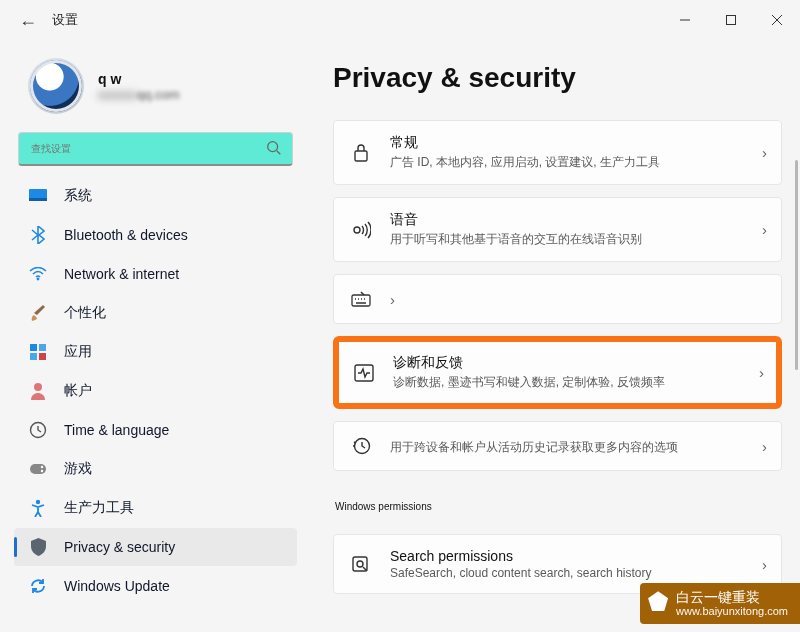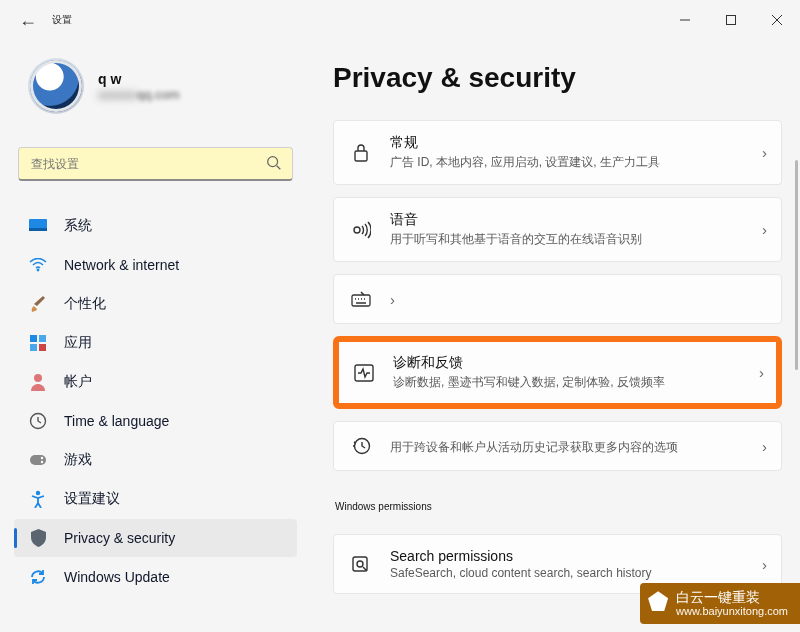--- a/index.html
+++ b/index.html
@@ -1,32 +1,32 @@
 <!DOCTYPE html>
 <html><head>
 <meta charset="utf-8">
 <style>
 * { margin:0; padding:0; box-sizing:border-box; font-family:"Segoe UI","Microsoft YaHei",sans-serif; }
 body { background:#f5f5f5; width:800px; height:632px; overflow:hidden; position:relative; }
 .titlebar { height:40px; display:flex; align-items:center; padding:0 0 0 12px; }
 .back { width:32px; height:32px; display:flex; align-items:center; justify-content:center; cursor:pointer; border-radius:4px; font-size:18px; color:#333; }
-.app-title { margin-left:8px; font-size:10px; color:#222; }
+.app-title { margin-left:8px; font-size:13px; color:#222; }
 .win-controls { margin-left:auto; display:flex; }
 .wc { width:46px; height:40px; display:flex; align-items:center; justify-content:center; cursor:pointer; }
 .wc svg { stroke:#333; stroke-width:1; fill:none; }
 .layout { display:flex; height:592px; }
-.sidebar { width:305px; padding:12px 4px 0 10px; display:flex; flex-direction:column;gap:15px; }
+.sidebar { width:305px; padding:12px 4px 0 10px; display:flex; flex-direction:column; }
 .account { display:flex; align-items:center; padding:6px 6px 14px 18px; }
 .avatar { width:56px; height:56px; border-radius:50%; background:linear-gradient(145deg,#dfe5ec,#bfc8d4); display:flex; align-items:center; justify-content:center; position:relative; overflow:hidden; }
 .avatar::before { content:""; position:absolute; width:52px; height:52px; border-radius:50%; background:radial-gradient(circle at 38% 32%,#fff 0 28%,#3a76c2 30% 60%,#0f2e5a 62% 100%); box-shadow:inset 0 0 0 3px #e2e6eb; }
 .acc-info { margin-left:14px; }
 .acc-name { font-size:14px; font-weight:600; color:#111; }
 .acc-email { font-size:13px; color:#555; filter:blur(2px); }
 .search-wrap { margin:4px 8px 10px 8px; position:relative; }
-.search { width:100%; height:34px; border:1px solid #cfcfcf; border-bottom:2px solid #8b8b8b; background:#fef9c3; border-radius:4px; padding:0 34px 0 12px; font-size:12px; color:#555; outline:none; }
+.search { width:100%; height:34px; border:1px solid #cfcfcf; border-bottom:2px solid #8b8b8b; background:#5eead4; border-radius:4px; padding:0 34px 0 12px; font-size:10px; color:#555; outline:none; }
 .search-icon { position:absolute; right:10px; top:7px; color:#666; }
 .nav { list-style:none; overflow:hidden; }
 .nav-item { display:flex; align-items:center; height:38px; padding:0 12px 0 14px; margin:1px 4px; border-radius:4px; cursor:pointer; font-size:14px; color:#0f172a; position:relative; }
 .nav-item.active { background:#e9e9e9; }
 .nav-item.active::before { content:""; position:absolute; left:0; top:9px; bottom:9px; width:3px; background:#1f6fd0; border-radius:3px; }
 .nav-icon { width:20px; height:20px; margin-right:16px; display:flex; align-items:center; justify-content:center; }
 .content { flex:1; padding:22px 10px 0 28px; overflow:hidden; position:relative; }
 .page-title { font-size:28px; font-weight:600; color:#111; margin-bottom:26px; }
 .cards { display:flex; flex-direction:column; gap:12px; padding-right:8px; }
 .card { background:#fdfdfd; border:1px solid #e6e6e6; border-radius:4px; padding:13px 14px 13px 16px; display:flex; align-items:center; cursor:pointer; }
@@ -92,20 +92,28 @@
           <span class="nav-icon">
             <svg width="18" height="14" viewBox="0 0 18 14">
               <rect x="0" y="0" width="18" height="12" rx="1" fill="#1d89e4"></rect>
               <rect x="0" y="9" width="18" height="3" fill="#0e5fa8"></rect>
             </svg>
           </span>
           <span>系统</span>
         </li>
       <li class="nav-item">
           <span class="nav-icon">
+            <svg width="14" height="18" viewBox="0 0 14 18" fill="#1d89e4">
+              <path d="M7 0v18l6-5-5-4 5-4-6-5z M7 9L1 4v0M7 9l-6 5" stroke="#1d89e4" stroke-width="1.6" fill="none"></path>
+            </svg>
+          </span>
+          <span>Bluetooth &amp; devices</span>
+        </li>
+      <li class="nav-item">
+          <span class="nav-icon">
             <svg width="18" height="14" viewBox="0 0 18 14">
               <path d="M1 4 Q9 -3 17 4 M4 7 Q9 2 14 7 M7 10 Q9 8 11 10" stroke="#1d89e4" stroke-width="1.6" fill="none"></path>
               <circle cx="9" cy="12" r="1.4" fill="#1d89e4"></circle>
             </svg>
           </span>
           <span>Network &amp; internet</span>
         </li>
       <li class="nav-item">
           <span class="nav-icon">
             <svg width="16" height="18" viewBox="0 0 16 18">
@@ -154,21 +162,21 @@
           </span>
           <span>游戏</span>
         </li>
       <li class="nav-item">
           <span class="nav-icon">
             <svg width="16" height="18" viewBox="0 0 16 18">
               <circle cx="8" cy="3" r="2.2" fill="#1d89e4"></circle>
               <path d="M2 6l6 2 6-2M8 8v5l-3 5M8 13l3 5" stroke="#1d89e4" stroke-width="1.8" fill="none"></path>
             </svg>
           </span>
-          <span>设置建议</span>
+          <span>生产力工具</span>
         </li>
       <li class="nav-item active">
           <span class="nav-icon">
             <svg width="15" height="18" viewBox="0 0 15 18">
               <path d="M7.5 0L15 3v5c0 5-3 8-7.5 10C3 16 0 13 0 8V3z" fill="#5a6570"></path>
             </svg>
           </span>
           <span>Privacy &amp; security</span>
         </li>
       <li class="nav-item">

